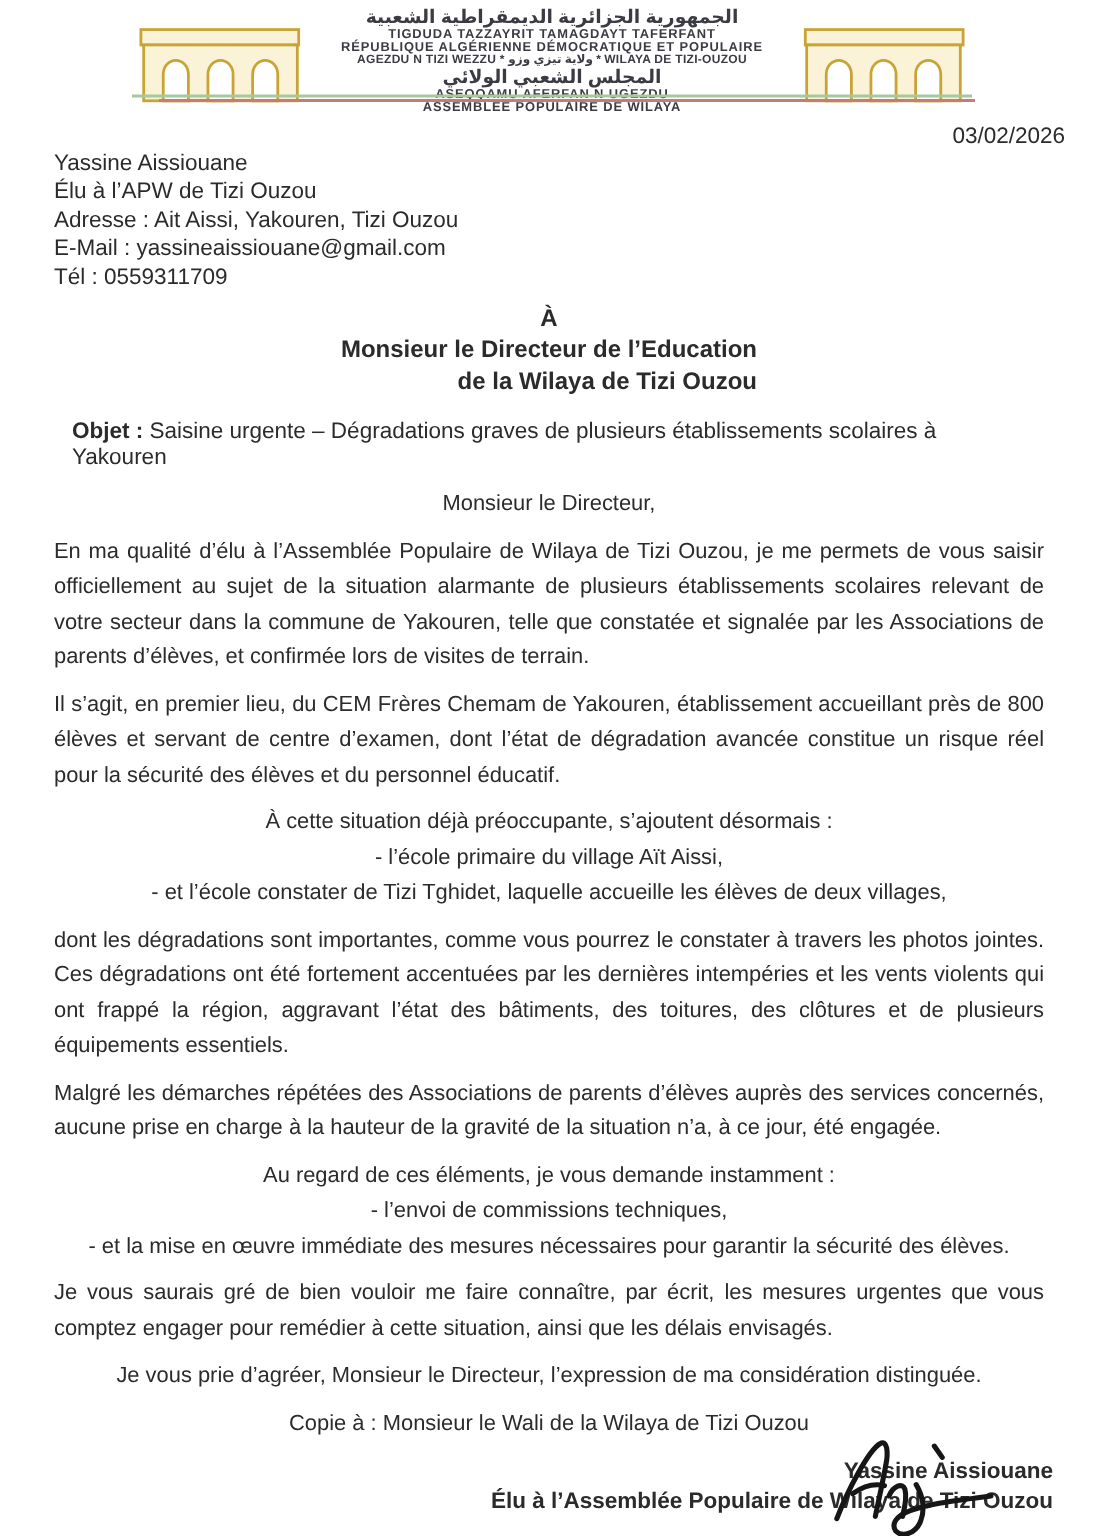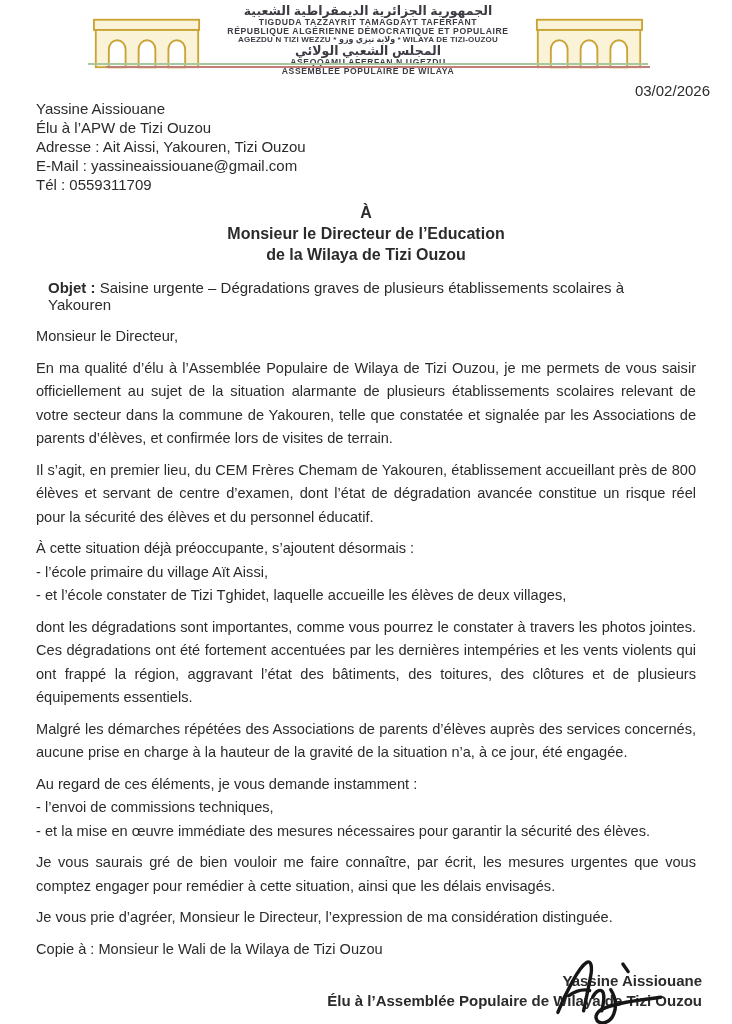--- a/index.html
+++ b/index.html
@@ -21,26 +21,26 @@
   .lh-ar{font-size:12.5px;font-weight:bold;direction:rtl;}
   .lh-sm{font-size:8.6px;font-weight:bold;letter-spacing:.6px;}
   .lh-xs{font-size:8px;font-weight:bold;letter-spacing:.2px;}
   .sep-green{position:absolute;left:88px;right:84px;top:63px;height:2px;background:#a9c79c;}
   .sep-red{position:absolute;left:106px;right:82px;top:66px;height:2px;background:#c17e78;}
   
   .date-row{text-align:right;padding:6px 22px 0 0;font-size:15px;}
   .sender{padding:0 0 0 36px;font-size:15px;line-height:19px;margin-top:0px;}
   .recipient{ text-align:center;margin-top:8px;font-weight:bold;font-size:16px;line-height:21px;}
   .recipient .to{display:block;}
-  .recipient .addr{display:inline-block;text-align:center;}
+  .recipient .addr{display:inline-block;text-align:right;}
   .subject{padding:0 48px;margin-top:14px;font-size:15px;}
   .subject b{font-weight:bold;}
   
   .body{padding:0 36px;font-size:14.6px;line-height:23.5px;}
-  .body p{margin:8px 0 0 0;}
+  .body p{margin:8px 0 0 0;text-align:center;}
   .body p.just{text-align:justify;}
   .body .tight{margin:0;}
   .salutation{margin-top:12px !important;}
   
   .sig-block{text-align:right;padding:0 30px 0 0;margin-top:10px;font-weight:bold;font-size:15px;line-height:20px;}
   .sig-scrawl{position:absolute;right:45px;bottom:-2px;width:160px;height:68px;}
 </style>
 </head>
 <body>
 

